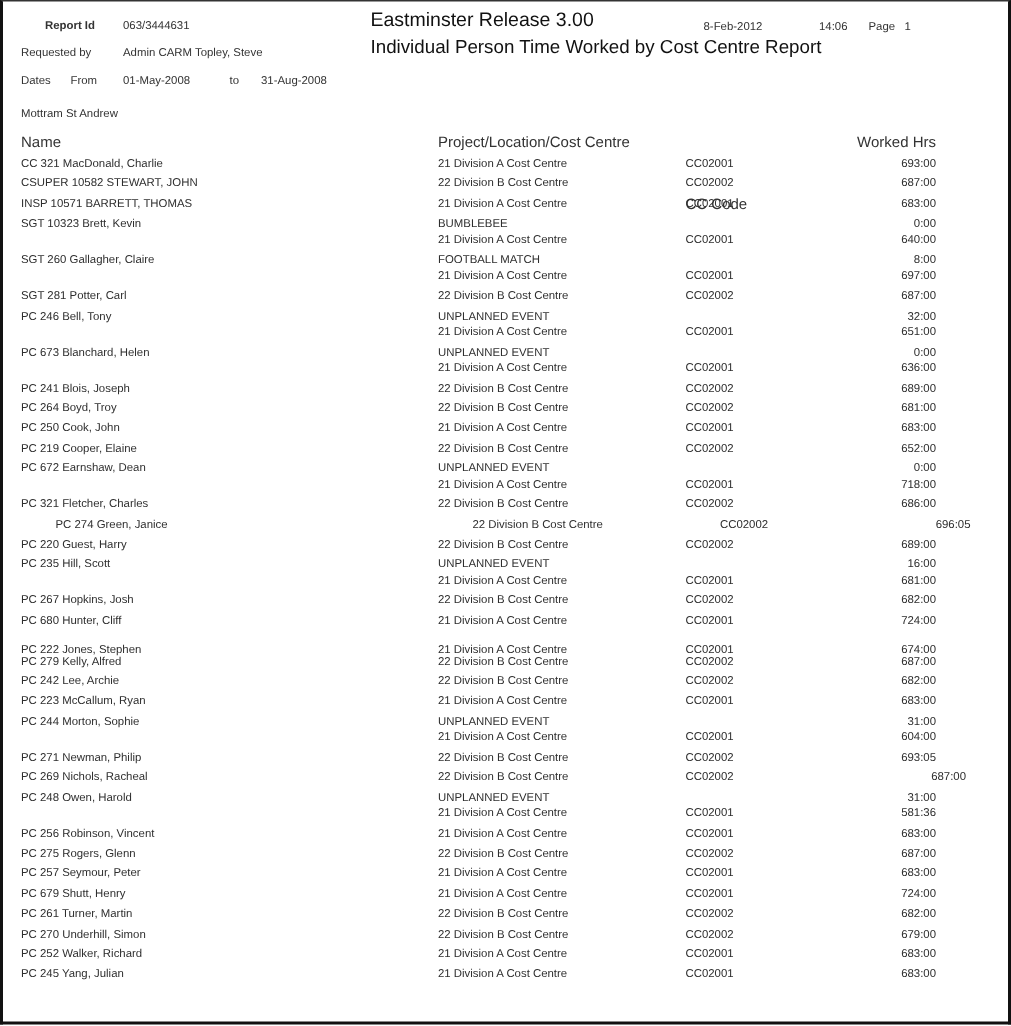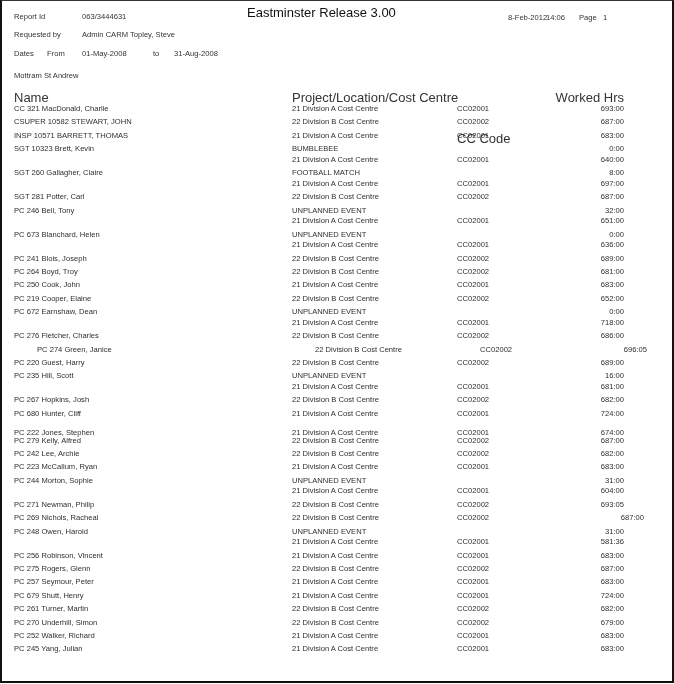--- a/index.html
+++ b/index.html
@@ -2,40 +2,41 @@
 <html><head>
 <meta charset="utf-8">
 <style>
   html, body { margin:0; padding:0; background:#ffffff; }
   body { width:674px; height:684px; overflow:hidden; position:relative; font-family:"Liberation Sans", sans-serif; color:#2a2a2a; }
   .page { position:absolute; left:0; top:0; width:670px; height:680px; border:2px solid #111; border-top:1px solid #333; box-sizing:content-box; }
   .abs { position:absolute; white-space:nowrap; font-size:7.6px; color:#333; }
   .app-title { position:absolute; left:245px; top:4px; font-size:13px; color:#111; }
   .report-title { position:absolute; left:245px; top:23px; font-size:12.5px; color:#111; }
   .rows { position:absolute; left:0; top:87px; width:670px; }
-  .hdr { position:absolute; top:89px; font-size:13px; color:#333; }
+  .hdr { position:absolute; top:89px; font-size:10px; color:#333; }
   .row { position:absolute; left:0; width:670px; height:12px; font-size:7.6px; color:#2e2e2e; }
   .row span { position:absolute; top:0; white-space:nowrap; }
   .c-name { left:12px; }
   .c-proj { left:290px; }
   .c-code { left:455px; }
   .c-hrs { right:48px; text-align:right; }
 </style>
 </head>
 <body>
 
 <div class="page">
   <span class="app-title">Eastminster Release 3.00</span>
-
-  <span class="abs" style="left:506px;top:12px;">8-Feb-2012</span>
+  <span class="report-title">Individual Person Time Worked by Cost Centre Report</span>
+
+  <span class="abs" style="left:467px;top:12px;">8-Feb-2012</span>
   <span class="abs" style="left:544px;top:12px;">14:06</span>
   <span class="abs" style="left:577px;top:12px;">Page</span>
   <span class="abs" style="left:601px;top:12px;">1</span>
 
-  <span class="abs" style="left:12px;top:11px;">Report Id</span>
+  <span class="abs" style="left:28px;top:11px;font-weight:bold;">Report Id</span>
   <span class="abs" style="left:80px;top:11px;">063/3444631</span>
 
   <span class="abs" style="left:12px;top:29px;">Requested by</span>
   <span class="abs" style="left:80px;top:29px;">Admin CARM Topley, Steve</span>
 
   <span class="abs" style="left:12px;top:48px;">Dates</span>
   <span class="abs" style="left:45px;top:48px;">From</span>
   <span class="abs" style="left:80px;top:48px;">01-May-2008</span>
   <span class="abs" style="left:151px;top:48px;">to</span>
   <span class="abs" style="left:172px;top:48px;">31-Aug-2008</span>
@@ -150,21 +151,21 @@
         <span class="c-code"></span>
         <span class="c-hrs">0:00</span>
       </div>
       <div class="row" style="top: 229.8px;">
         <span class="c-name"></span>
         <span class="c-proj">21 Division A Cost Centre</span>
         <span class="c-code">CC02001</span>
         <span class="c-hrs">718:00</span>
       </div>
       <div class="row" style="top: 243.2px;">
-        <span class="c-name">PC 276 Fletcher, Charles</span>
+        <span class="c-name">PC 321 Fletcher, Charles</span>
         <span class="c-proj">22 Division B Cost Centre</span>
         <span class="c-code">CC02002</span>
         <span class="c-hrs">686:00</span>
       </div>
       <div class="row" style="top: 256.6px; margin-left: 23px;">
         <span class="c-name">PC 274 Green, Janice</span>
         <span class="c-proj">22 Division B Cost Centre</span>
         <span class="c-code">CC02002</span>
         <span class="c-hrs">696:05</span>
       </div>

